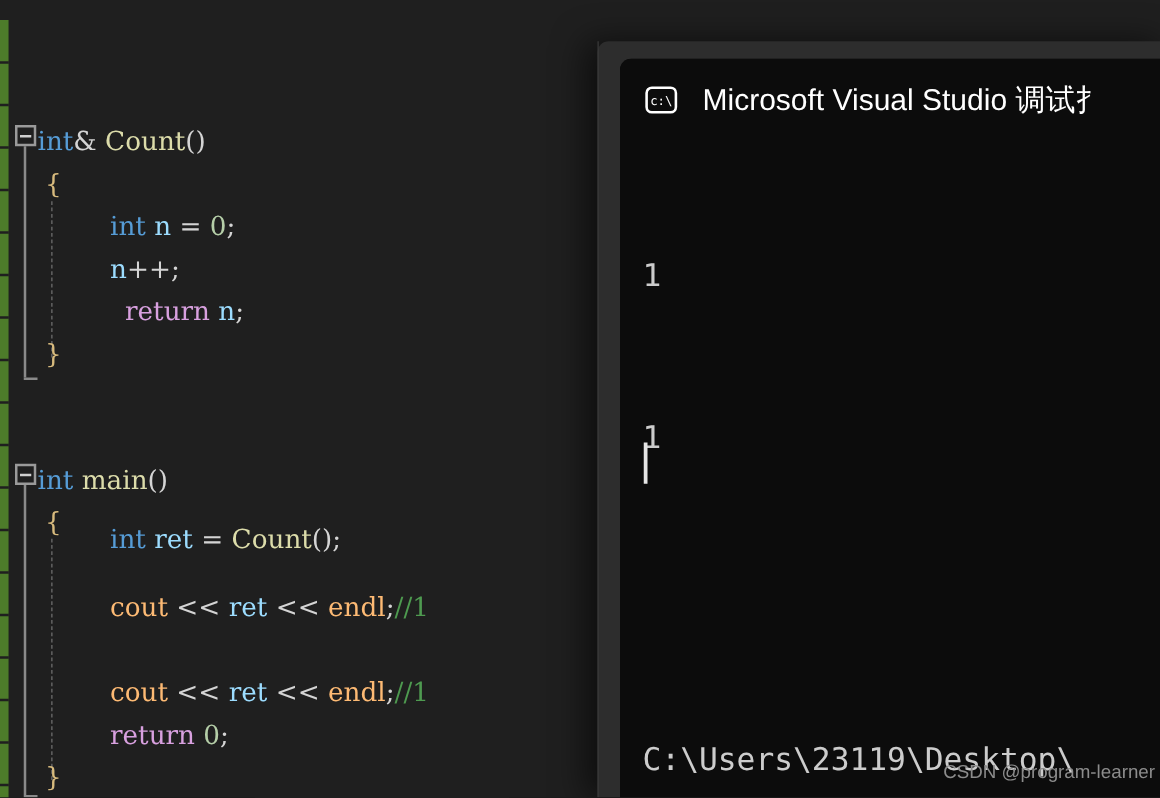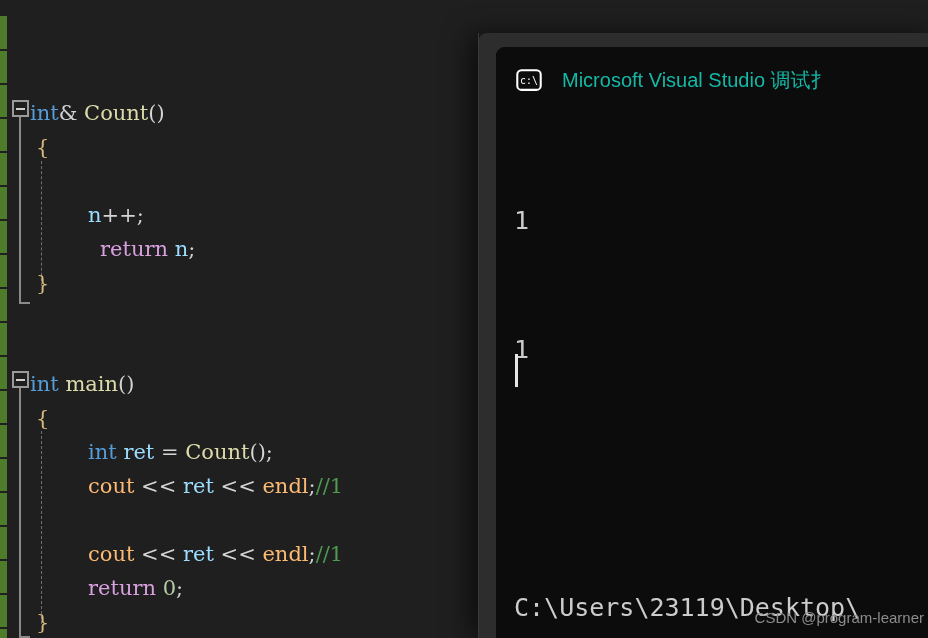--- a/index.html
+++ b/index.html
@@ -146,23 +146,23 @@
     align-items: center;
     padding-left: 18px;
     box-sizing: border-box;
   }
   #console-icon {
     width: 30px; height: 30px;
     flex: 0 0 auto;
     margin-right: 18px;
   }
   #console-title-text {
-    color: #14b8a6;
+    color: #ffffff;
     font-family: "Liberation Sans", sans-serif;
-    font-size: 20px;
+    font-size: 24px;
     white-space: nowrap;
     overflow: hidden;
   }
   #console-output {
     position: absolute;
     left: 18px;
     top: 66px;
     width: 430px;
     color: #cccccc;
     font-family: "DejaVu Sans Mono", "Liberation Mono", monospace;
@@ -228,32 +228,33 @@
       <div class="fold-bracket" style="left:19px; top:372px; height:248px;"></div>
       <div class="fold-bracket-foot" style="left:19px; top:620px;"></div>
 
       <div class="indent-guide" style="left:41px; top:145px; height:125px;"></div>
       <div class="indent-guide" style="left:41px; top:415px; height:193px;"></div>
 
       <div class="code-line" style="left:30px; top:80px;"><span class="t-kw">int</span><span class="t-amp">&amp;</span> <span class="t-fn">Count</span><span class="t-plain">()</span></div>
 
       <div class="code-line" style="left:36px; top:114px;"><span class="t-brace">{</span></div>
 
+      <div class="code-line" style="left:88px; top:148px;"><span class="t-kw">int</span> <span class="t-var">n</span> <span class="t-plain">=</span> <span class="t-num">0</span><span class="t-plain">;</span></div>
 
       <div class="code-line" style="left:88px; top:182px;"><span class="t-var">n</span><span class="t-plain">++</span><span class="t-plain">;</span></div>
 
       <div class="code-line" style="left:100px; top:216px;"><span class="t-ctrl">return</span> <span class="t-var">n</span><span class="t-plain">;</span></div>
 
       <div class="code-line" style="left:36px; top:250px;"><span class="t-brace">}</span></div>
 
       <div class="code-line" style="left:30px; top:351px;"><span class="t-kw">int</span> <span class="t-fn">main</span><span class="t-plain">()</span></div>
 
       <div class="code-line" style="left:36px; top:385px;"><span class="t-brace">{</span></div>
 
-      <div class="code-line" style="left:88px; top:419px;"><span class="t-kw">int</span> <span class="t-var">ret</span> <span class="t-plain">=</span> <span class="t-fn">Count</span><span class="t-plain">()</span><span class="t-plain">;</span></div>
+      <div class="code-line" style="left:88px; top:398px;"><span class="t-kw">int</span> <span class="t-var">ret</span> <span class="t-plain">=</span> <span class="t-fn">Count</span><span class="t-plain">()</span><span class="t-plain">;</span></div>
 
       <div class="code-line" style="left:88px; top:453px;"><span class="t-stream">cout</span> <span class="t-plain">&lt;&lt;</span> <span class="t-var">ret</span> <span class="t-plain">&lt;&lt;</span> <span class="t-stream">endl</span><span class="t-plain">;</span><span class="t-comment">//1</span></div>
 
 
       <div class="code-line" style="left:88px; top:521px;"><span class="t-stream">cout</span> <span class="t-plain">&lt;&lt;</span> <span class="t-var">ret</span> <span class="t-plain">&lt;&lt;</span> <span class="t-stream">endl</span><span class="t-plain">;</span><span class="t-comment">//1</span></div>
 
       <div class="code-line" style="left:88px; top:555px;"><span class="t-ctrl">return</span> <span class="t-num">0</span><span class="t-plain">;</span></div>
 
       <div class="code-line" style="left:36px; top:589px;"><span class="t-brace">}</span></div>
 

